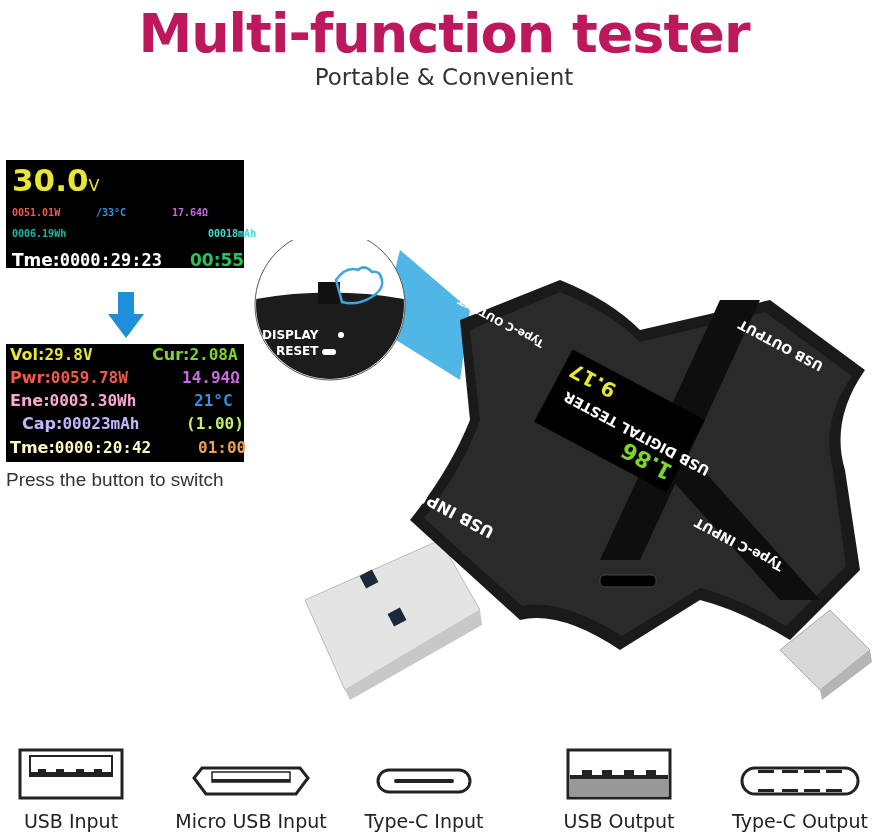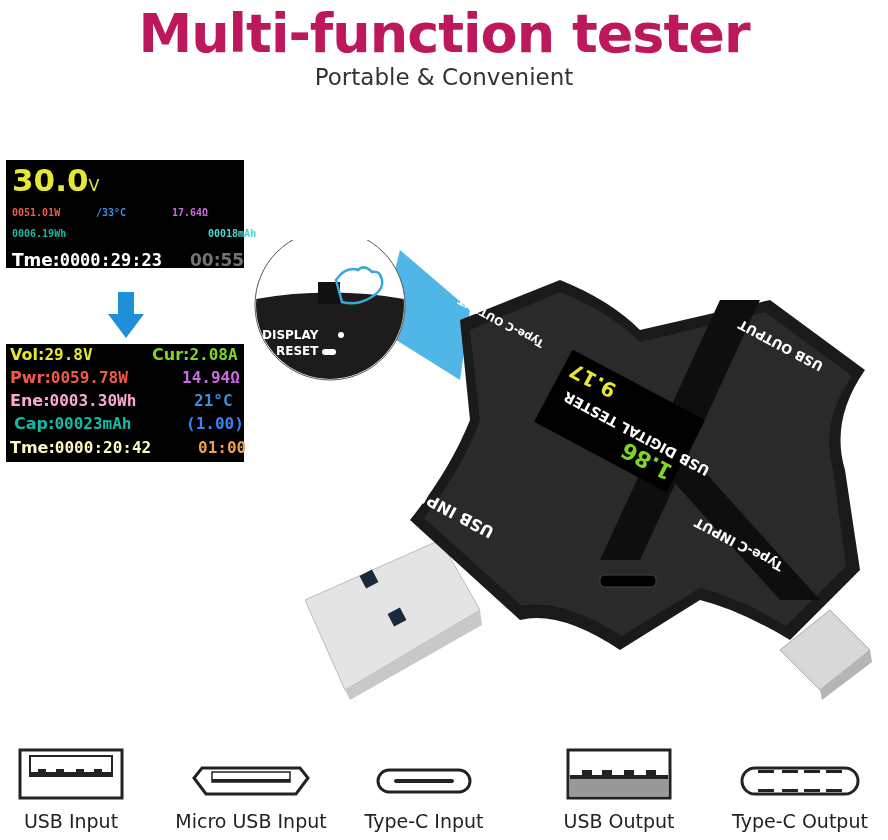--- a/index.html
+++ b/index.html
@@ -52,42 +52,43 @@
 <div class="subtitle">Portable &amp; Convenient</div>
 
 <div class="lcd lcd1">
   <div class="cell big" style="left:6px;top:2px;color:#e6e633;"><span>30.0</span><span class="unit">V</span></div>
   <div class="cell small" style="left:6px;top:47px;color:#f05a4a;">0051.01W</div>
   <div class="cell small" style="left:82px;top:47px;color:#3a8fe0;margin-left:8px;">/33°C</div>
   <div class="cell small" style="left:166px;top:47px;color:#c86be0;">17.64Ω</div>
   <div class="cell small" style="left:6px;top:68px;color:#14b8a6;">0006.19Wh</div>
   <div class="cell small" style="left:158px;top:68px;color:#43d9d9;margin-left:44px;">00018mAh</div>
   <div class="cell tme" style="left:6px;top:90px;color:#fff;"><span>Tme:</span><span style="font-family:'DejaVu Sans Mono',monospace;">0000:29:23</span></div>
-  <div class="cell tme" style="left:184px;top:90px;color:#737373;">00:55</div>
+  <div class="cell tme" style="left:184px;top:90px;color:#22c55e;">00:55</div>
 </div>
 
 <svg class="arrow" viewBox="0 0 40 48">
   <rect x="12" y="0" width="16" height="24" fill="#1e8fd8"></rect>
   <polygon points="2,22 38,22 20,46" fill="#1e8fd8"></polygon>
 </svg>
 
 <div class="lcd lcd2">
   <div class="cell" style="left:4px;top:1px;color:#e6e633;text-align:center;"><span class="lab">Vol:</span><span>29.8V</span></div>
   <div class="cell" style="left:146px;top:1px;color:#7ed62a;"><span class="lab">Cur:</span><span>2.08A</span></div>
   <div class="cell" style="left:4px;top:24px;color:#f05a4a;"><span class="lab">Pwr:</span><span>0059.78W</span></div>
   <div class="cell" style="left:176px;top:24px;color:#c86be0;">14.94Ω</div>
   <div class="cell" style="left:4px;top:47px;color:#f9a8d4;"><span class="lab">Ene:</span><span>0003.30Wh</span></div>
   <div class="cell" style="left:188px;top:47px;color:#3a8fe0;">21°C</div>
-  <div class="cell" style="left:8px;top:70px;color:#14b8a6;"><span class="lab">Cap:</span><span>00023mAh</span></div>
-  <div class="cell" style="left:180px;top:70px;color:#3b82f6;">(1.00)</div>
+  <div class="cell" style="left:16px;top:70px;color:#c4b5fd;"><span class="lab">Cap:</span><span>00023mAh</span></div>
+  <div class="cell" style="left:180px;top:70px;color:#bef264;">(1.00)</div>
   <div class="cell" style="left:4px;top:94px;color:#fef9c3;"><span class="lab">Tme:</span><span>0000:20:42</span></div>
   <div class="cell" style="left:192px;top:94px;color:#f0a050;">01:00</div>
 </div>
 
 <div class="caption">
+  <div>Press the button to switch</div>
 </div>
 
 <svg class="device" viewBox="250 240 638 460" xmlns="http://www.w3.org/2000/svg">
 
   <polygon points="400,250 470,310 460,380 380,330" fill="#4fb6e6"></polygon>
 
   <circle cx="330" cy="305" r="75" fill="#ffffff" stroke="#555" stroke-width="1"></circle>
   <clipPath id="circClip">
       <circle cx="330" cy="305" r="74"></circle>
     </clipPath>

